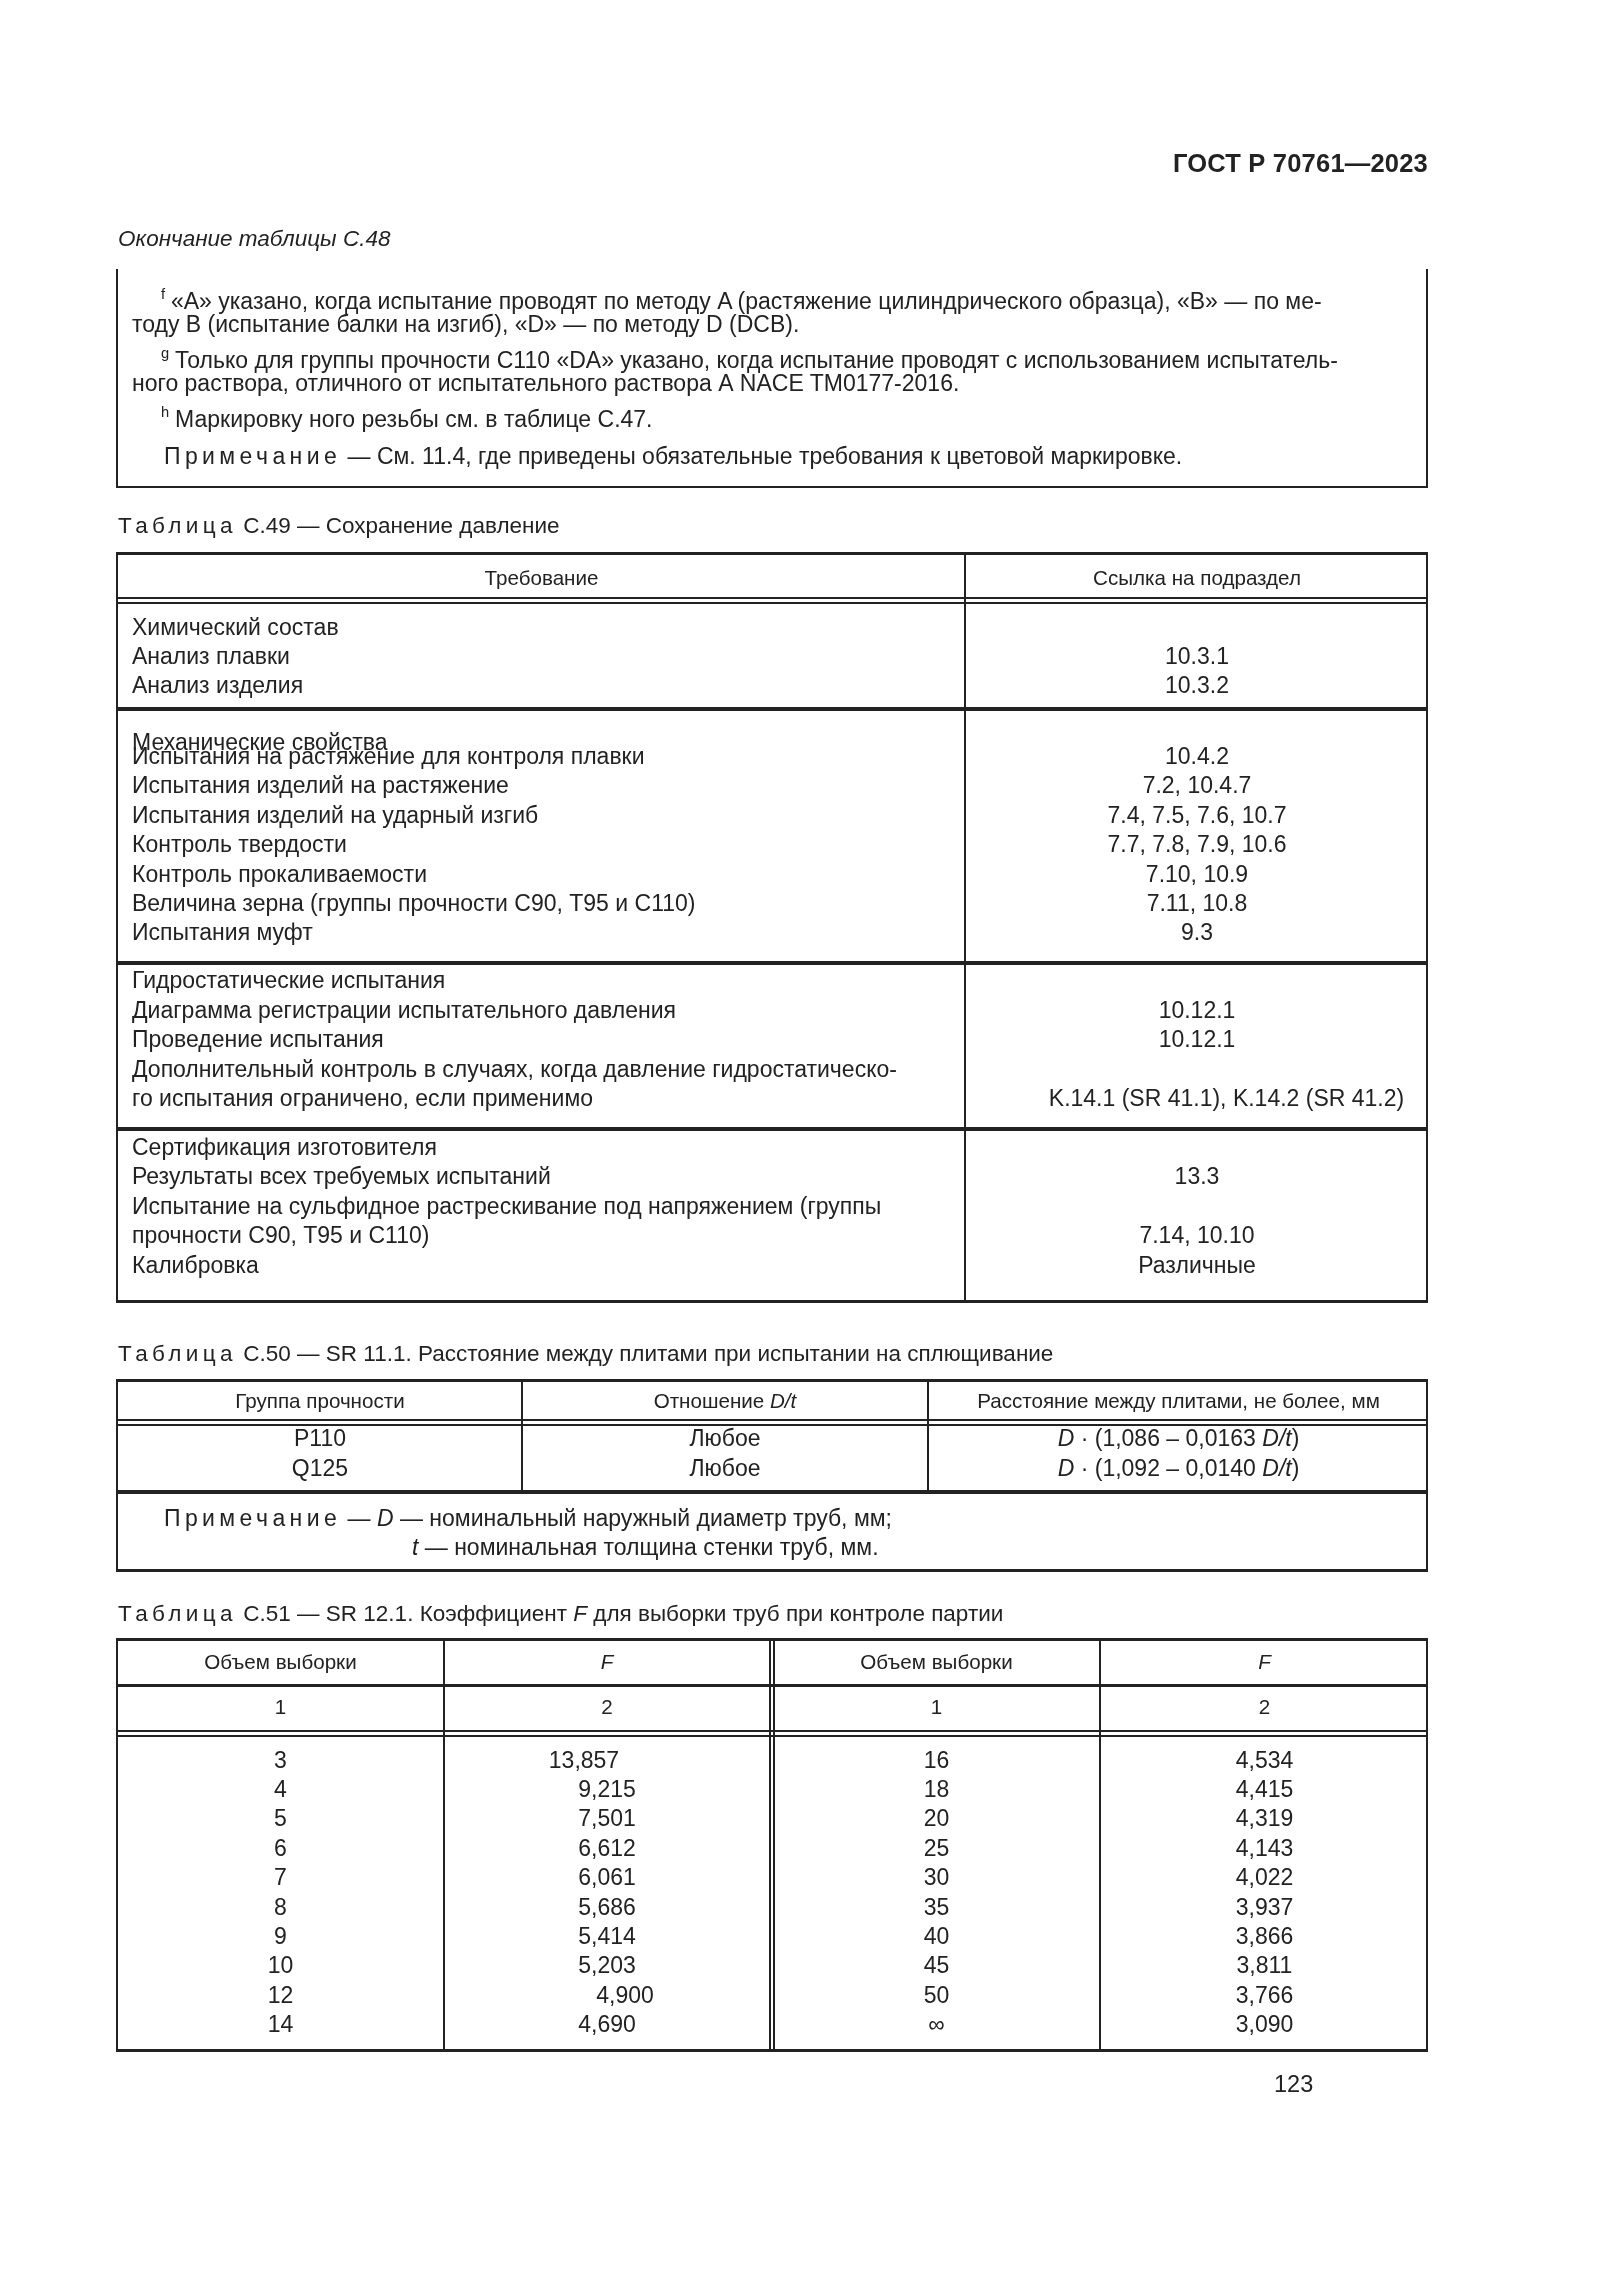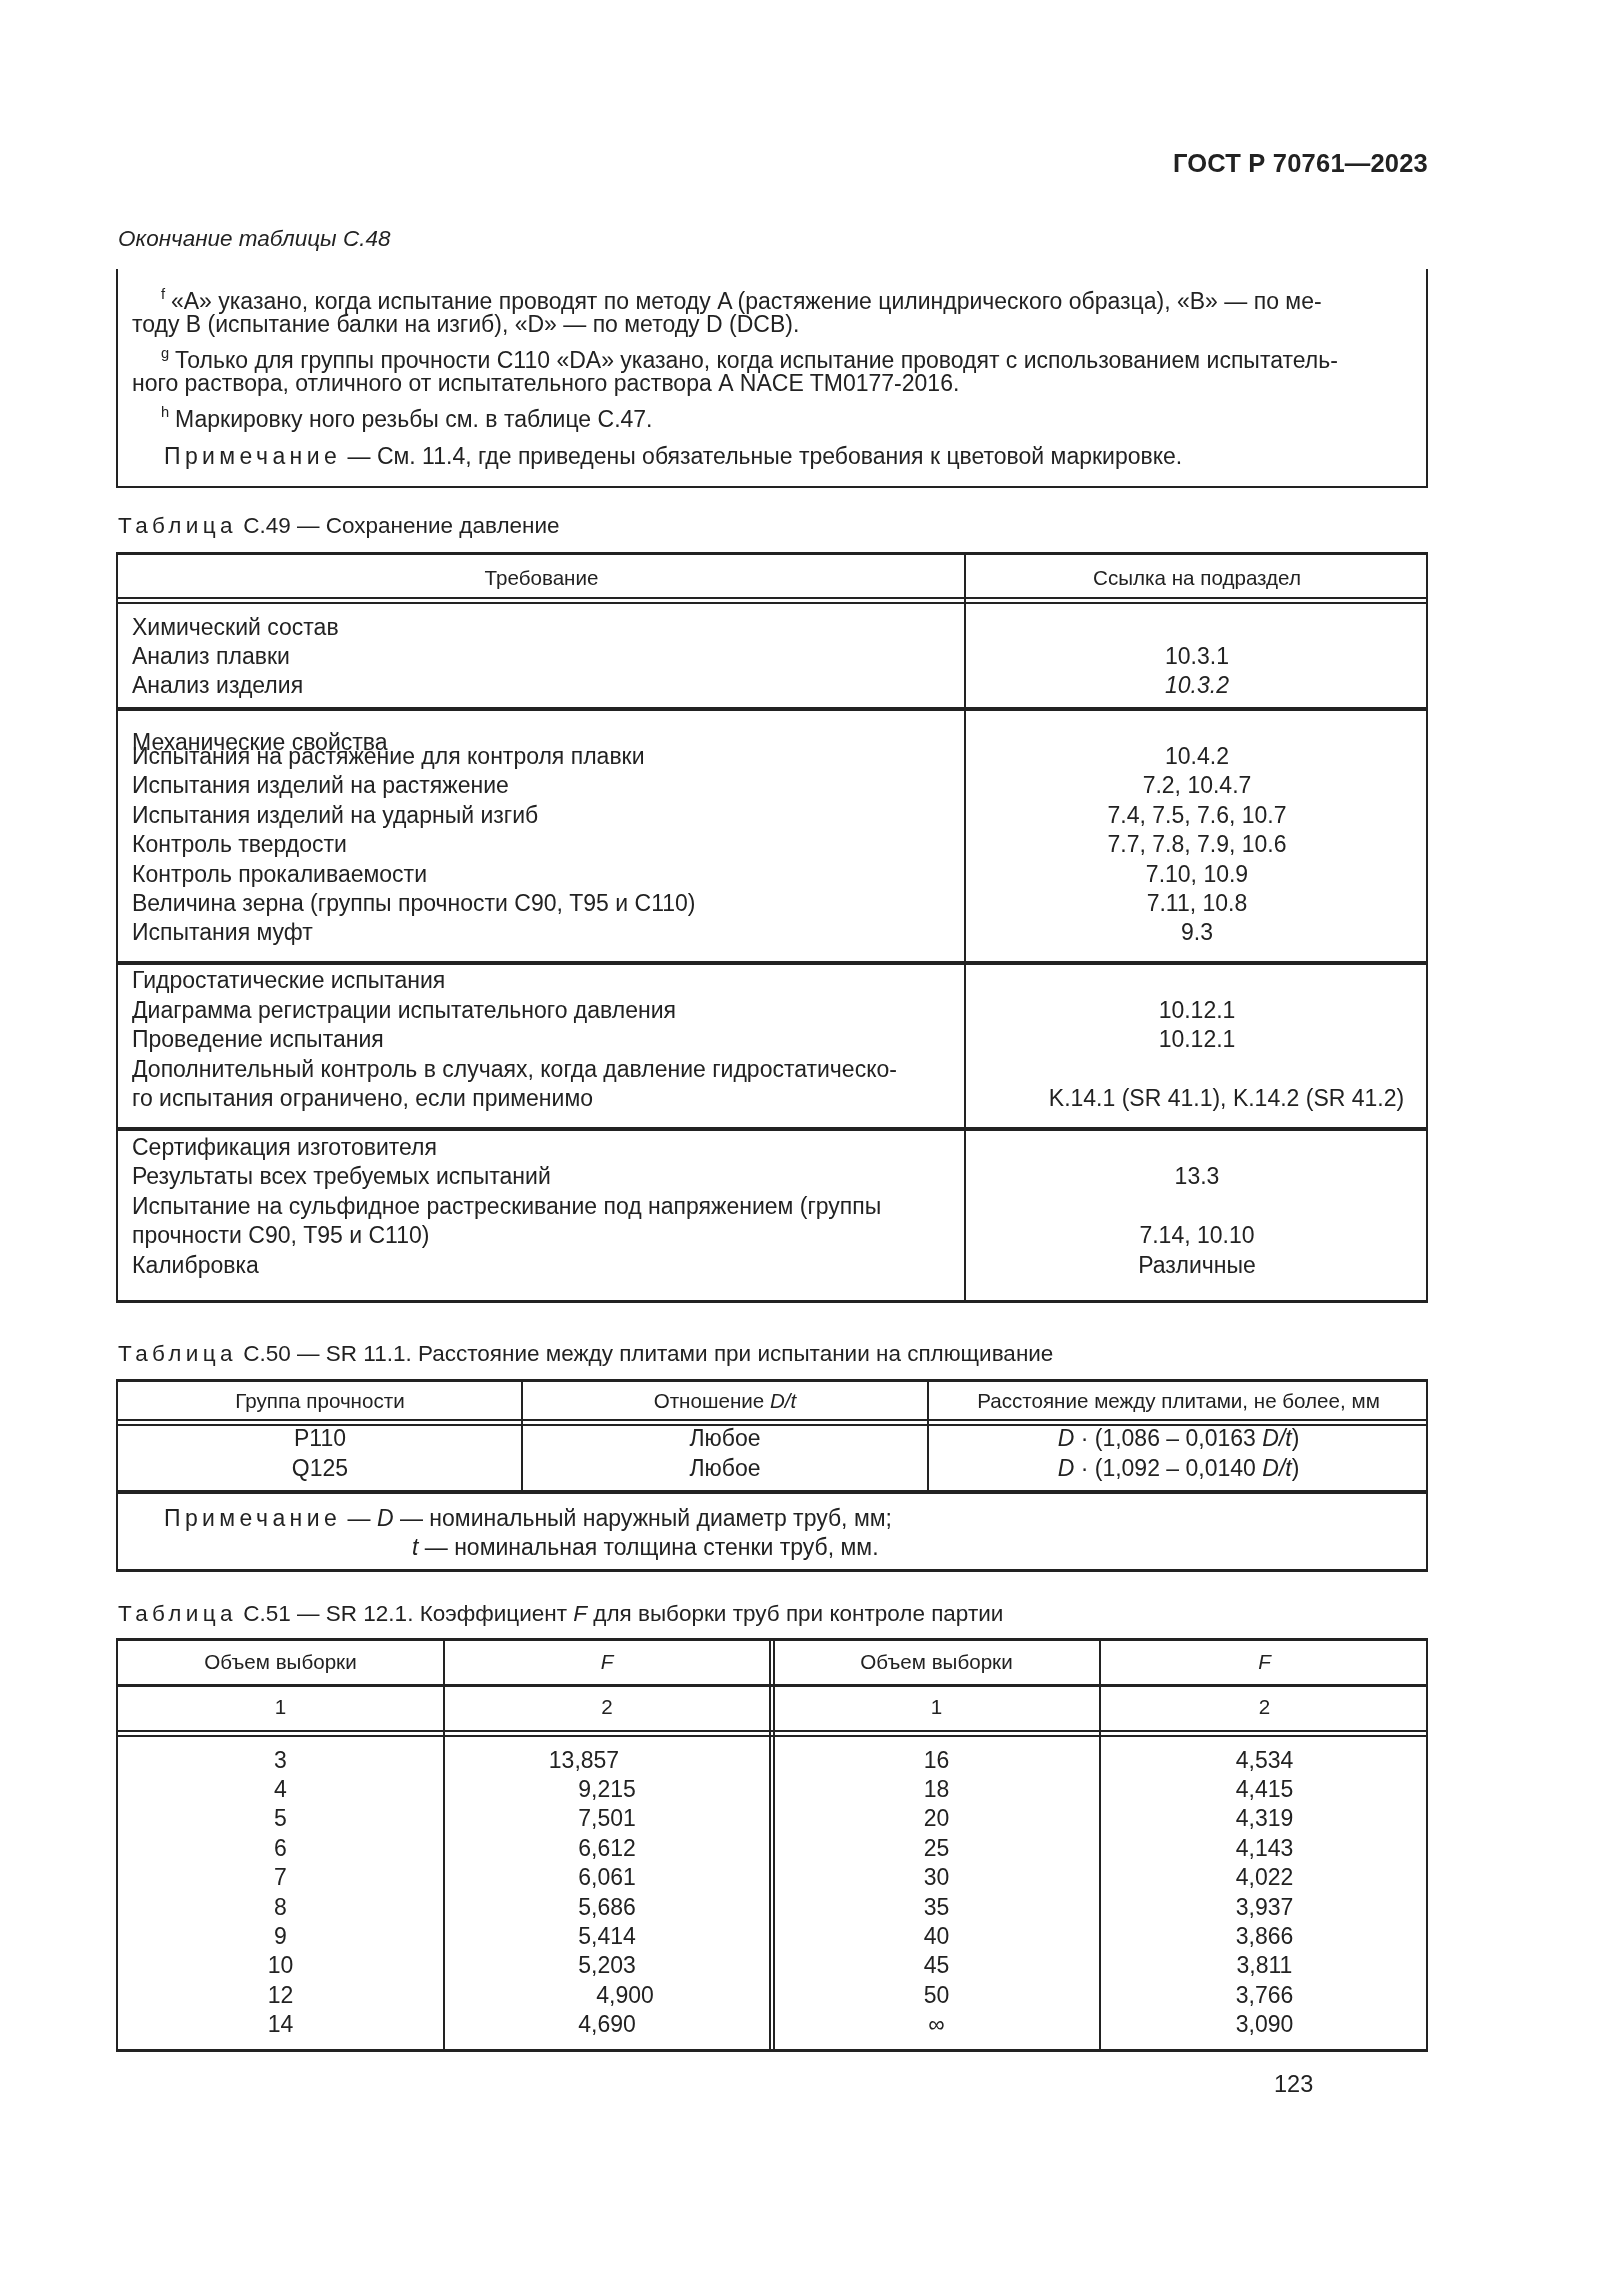--- a/index.html
+++ b/index.html
@@ -65,21 +65,21 @@
 
 <div class="abs center" style="left:118px; width:847px; top:566px; font-size:20.6px;">Требование</div>
 <div class="abs center" style="left:966px; width:462px; top:566px; font-size:20.6px;">Ссылка на подраздел</div>
 
 <div class="abs" id="c49body" style="left:0; top:0;">
     <div class="abs line" style="left: 132px; top: 613px;">Химический состав</div>
     <div class="abs line center" style="left: 966px; width: 462px; top: 613px;"></div>
     <div class="abs line" style="left: 132px; top: 642px;">Анализ плавки</div>
     <div class="abs line center" style="left: 966px; width: 462px; top: 642px;">10.3.1</div>
     <div class="abs line" style="left: 132px; top: 671px;">Анализ изделия</div>
-    <div class="abs line center" style="left: 966px; width: 462px; top: 671px; font-style: italic;">10.3.2</div>
+    <div class="abs line center" style="left: 966px; width: 462px; top: 671px;">10.3.2</div>
     <div class="abs line" style="left: 132px; top: 728px;">Механические свойства</div>
     <div class="abs line center" style="left: 966px; width: 462px; top: 713px;"></div>
     <div class="abs line" style="left: 132px; top: 742px;">Испытания на растяжение для контроля плавки</div>
     <div class="abs line center" style="left: 966px; width: 462px; top: 742px;">10.4.2</div>
     <div class="abs line" style="left: 132px; top: 771px;">Испытания изделий на растяжение</div>
     <div class="abs line center" style="left: 966px; width: 462px; top: 771px;">7.2, 10.4.7</div>
     <div class="abs line" style="left: 132px; top: 801px;">Испытания изделий на ударный изгиб</div>
     <div class="abs line center" style="left: 966px; width: 462px; top: 801px;">7.4, 7.5, 7.6, 10.7</div>
     <div class="abs line" style="left: 132px; top: 830px;">Контроль твердости</div>
     <div class="abs line center" style="left: 966px; width: 462px; top: 830px;">7.7, 7.8, 7.9, 10.6</div>

